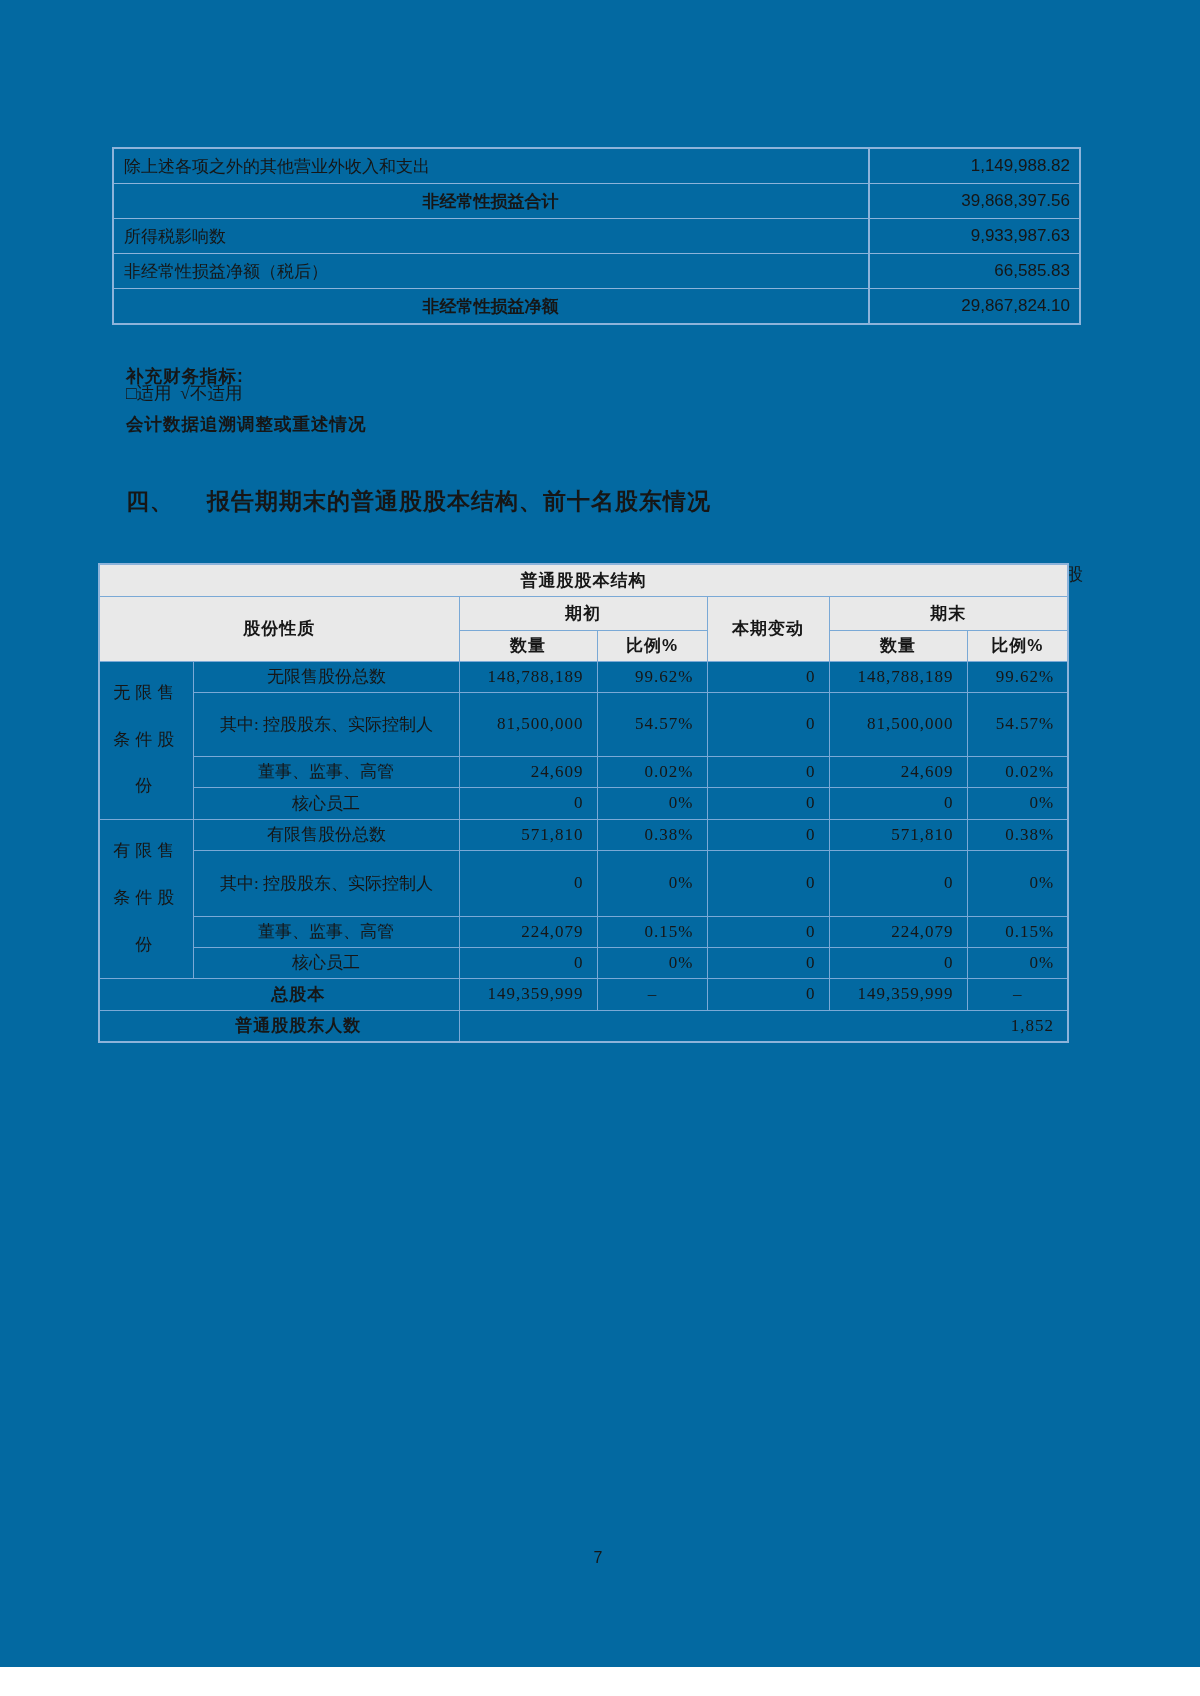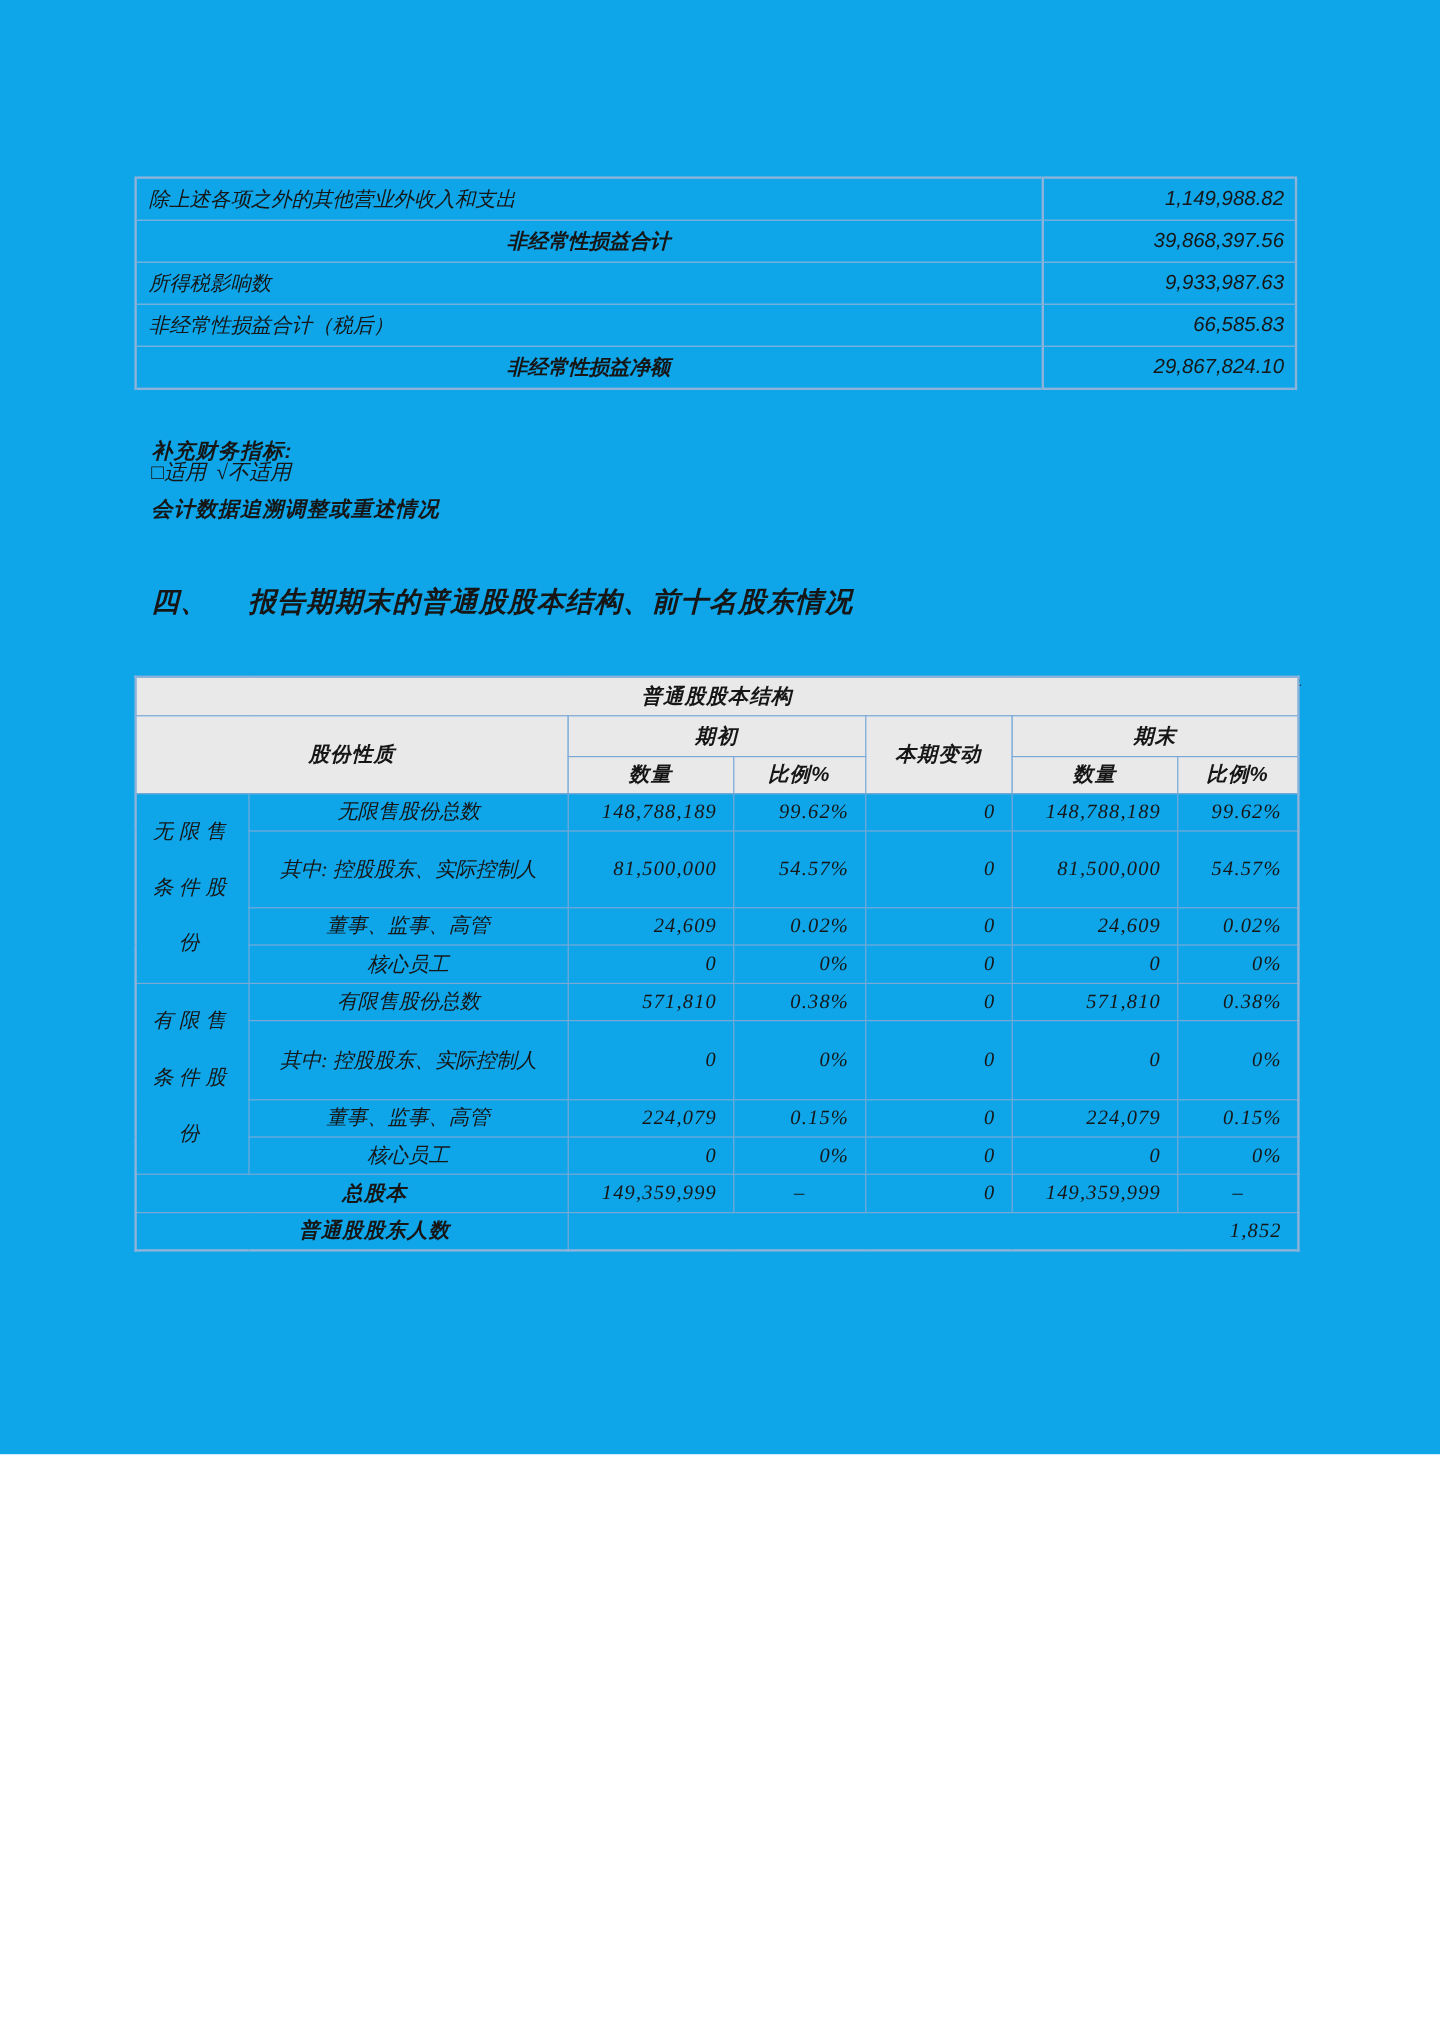--- a/index.html
+++ b/index.html
@@ -1,18 +1,18 @@
 <!DOCTYPE html>
 <html><head>
 <meta charset="utf-8">
 <style>
   html,body { margin:0; padding:0; background:#ffffff; }
   .page {
-    position:relative; width:1200px; height:1212px; background:#0ea5e9;
-    font-family:"Liberation Serif", serif; color:#161616; overflow:hidden;font-style:italic;
+    position:relative; width:1200px; height:1667px; background:#0369a1;
+    font-family:"Liberation Serif", serif; color:#161616; overflow:hidden;
   }
 
   
   table.t1 {
     position:absolute; left:112px; top:147px; width:969px;
     border-collapse:collapse; table-layout:fixed;
   }
   table.t1, table.t1 td { border:2px solid #8db3da; }
   table.t1 td { border-width:1px 2px; height:32px; vertical-align:middle; font-size:17px; }
   table.t1 { border-width:2px; }
@@ -28,21 +28,21 @@
 
   
   .heading { position:absolute; left:126px; top:486px; font-size:23px; font-weight:bold;
              font-family:"Liberation Sans", sans-serif; letter-spacing:1px; }
   .heading .htext { margin-left:33px; }
 
   .unit { position:absolute; top:562px; right:117px; font-size:17.5px; }
 
   
   table.t2 {
-    position:absolute; left:112px; top:563px; width:969px;
+    position:absolute; left:98px; top:563px; width:969px;
     border-collapse:collapse; table-layout:fixed; font-size:17px;
   }
   table.t2 { border:2px solid #8db3da; }
   table.t2 td { border:1px solid #7aa9d6; vertical-align:middle; padding:2px 6px; }
   table.t2 tr.hdr td {
     background:#e9e9e9; text-align:center; font-weight:bold;
     font-family:"Liberation Sans", sans-serif; letter-spacing:1px; padding:2px 2px;
   }
   table.t2 td.c-cat { text-align:center; letter-spacing:5px; line-height:2.75;
                       padding:2px 10px; }
@@ -70,21 +70,21 @@
     </tr>
     <tr class="em">
       <td class="lbl">非经常性损益合计</td>
       <td class="val">39,868,397.56</td>
     </tr>
     <tr>
       <td class="lbl">所得税影响数</td>
       <td class="val">9,933,987.63</td>
     </tr>
     <tr>
-      <td class="lbl">非经常性损益合计（税后）</td>
+      <td class="lbl">非经常性损益净额（税后）</td>
       <td class="val">66,585.83</td>
     </tr>
     <tr class="em">
       <td class="lbl">非经常性损益净额</td>
       <td class="val">29,867,824.10</td>
     </tr>
   </tbody>
     </table>
 
   <div class="note bold" style="top:364px">补充财务指标:</div>

